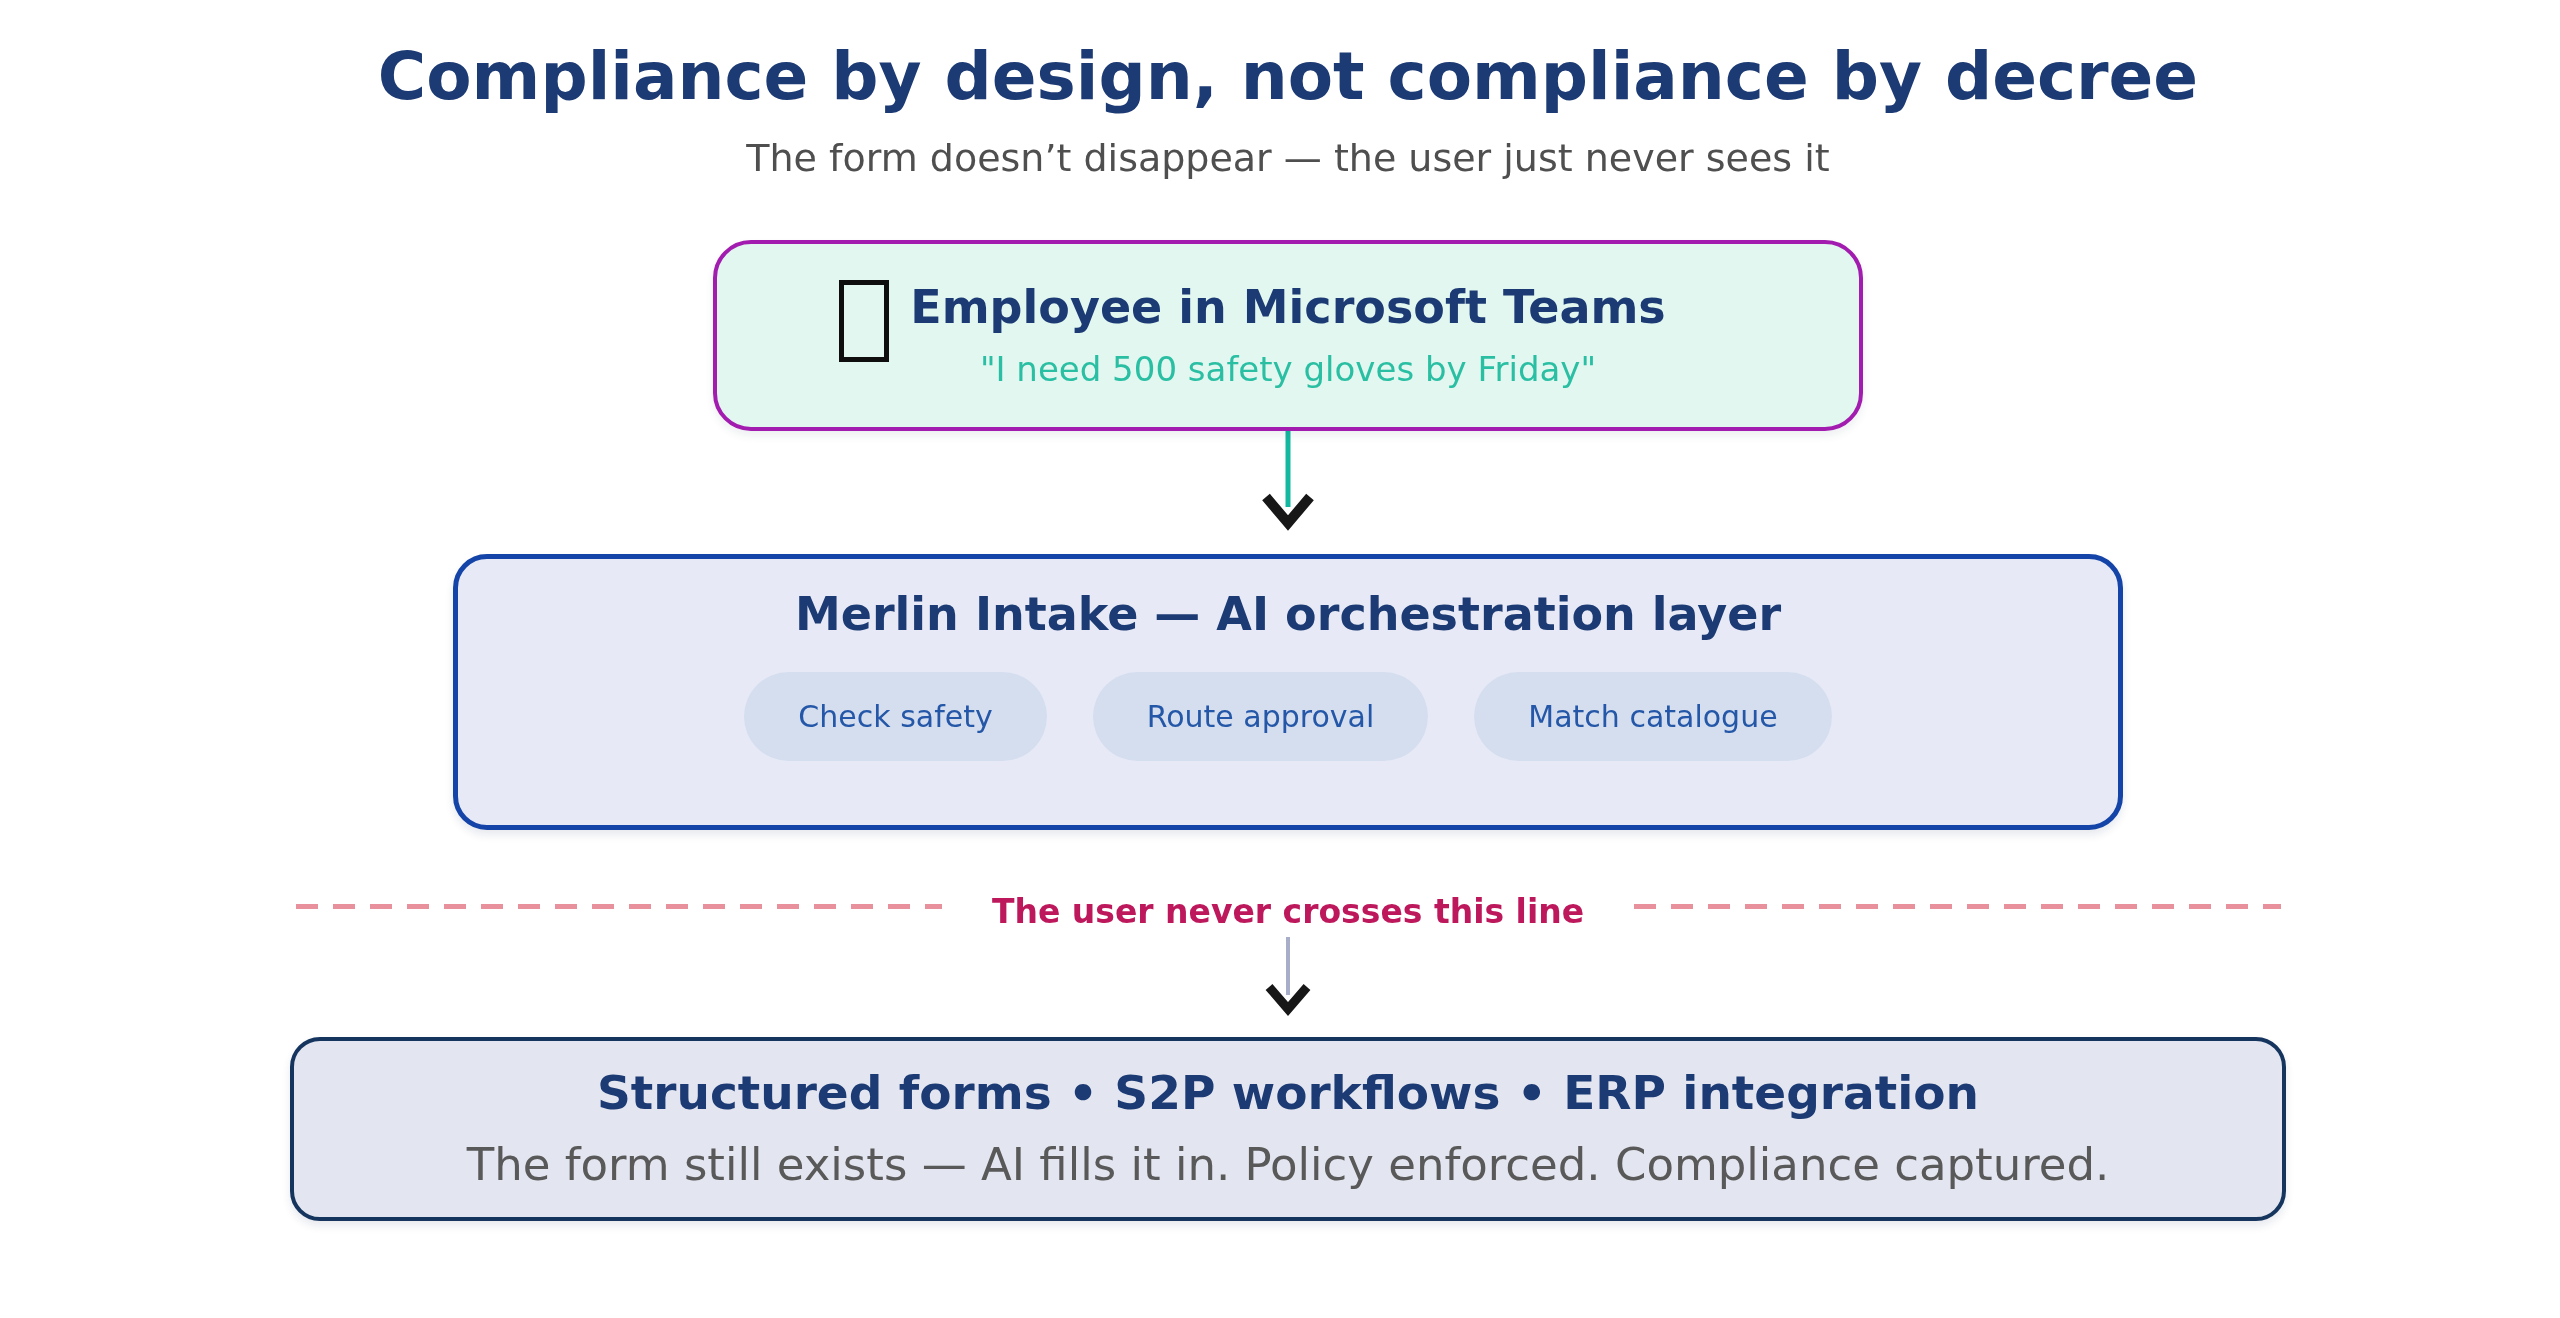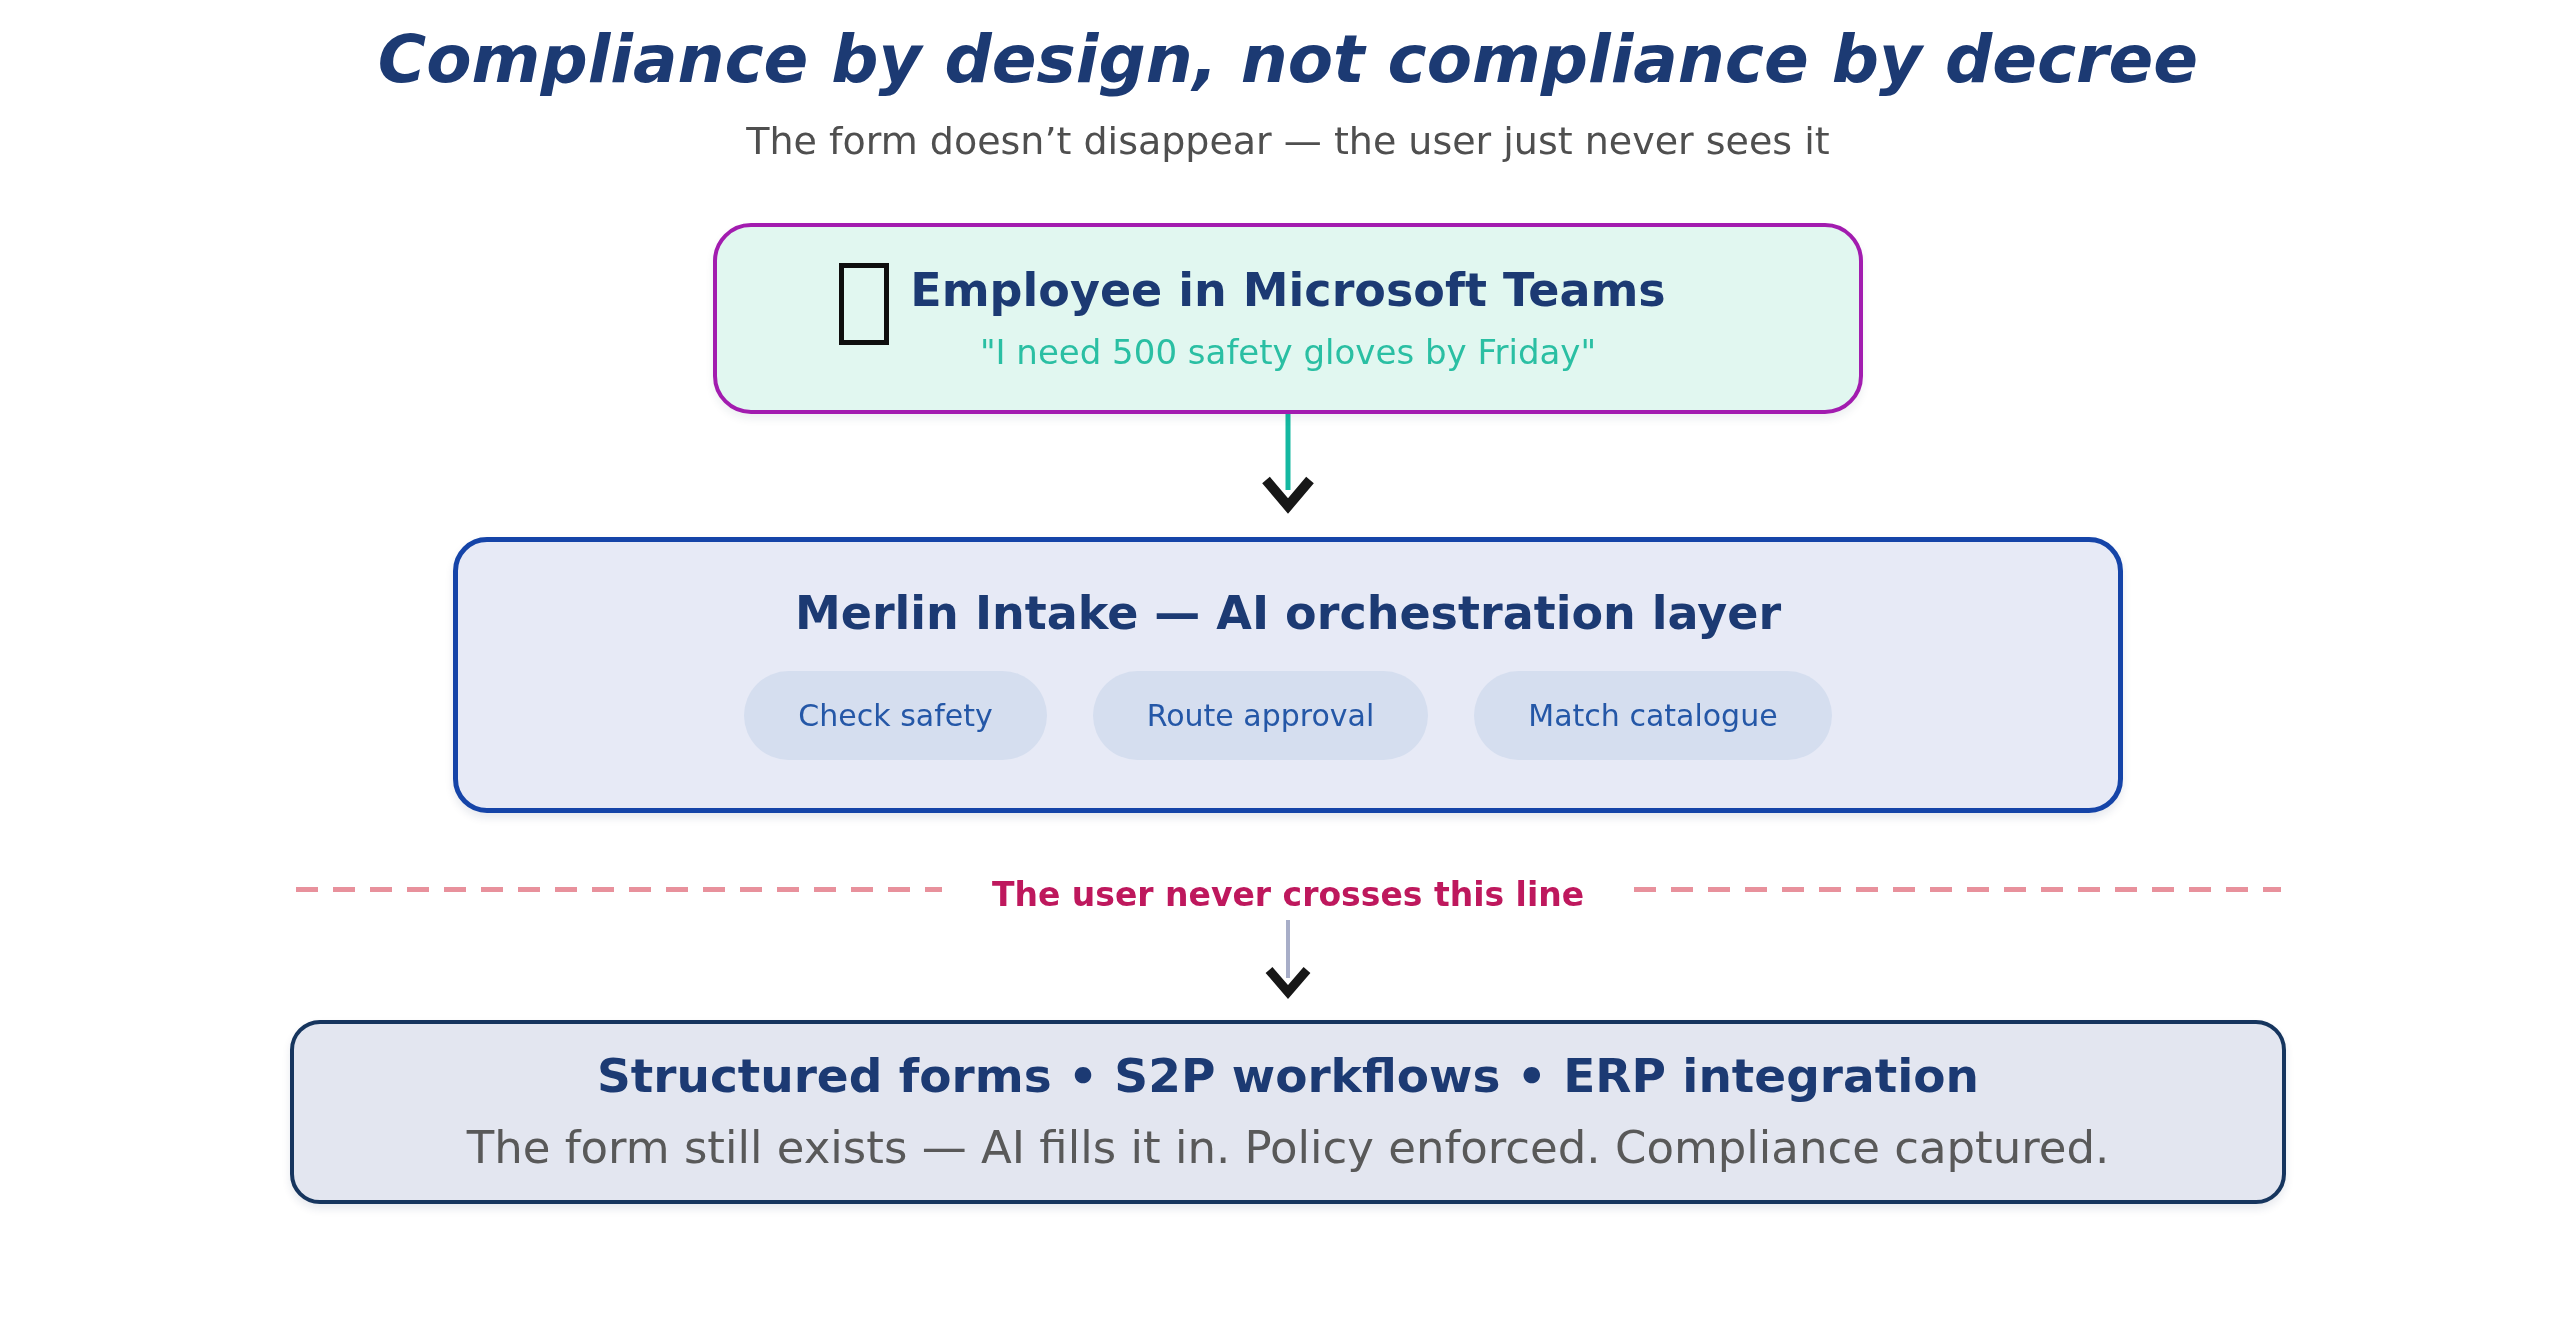--- a/index.html
+++ b/index.html
@@ -17,27 +17,26 @@
   }
   .column {
     width: 2010px;
     margin: 0 auto;
     transform: translateX(8px);
     display: flex;
     flex-direction: column;
     align-items: center;
   }
   .page-title {
-    margin-top: 24px;
+    margin-top: 41px;
     font-size: 66px;
     font-weight: bold;
     color: #1c3a73;
     line-height: 1.1;
     text-align: center;
-    font-style: italic;
   }
   .page-subtitle {
     margin-top: 22px;
     font-size: 38px;
     color: #4f4f4f;
     text-align: center;
   }
   
   .node-employee {
     position: relative;
@@ -85,21 +84,21 @@
     box-sizing: border-box;
     background: #e7eaf6;
     border: 5px solid #1544a8;
     border-radius: 34px;
     display: flex;
     flex-direction: column;
     align-items: center;
     box-shadow: 0 5px 8px rgba(20, 40, 90, 0.10);
   }
   .node-intake-title {
-    margin-top: 44px;
+    margin-top: 28px;
     font-size: 46px;
     font-weight: bold;
     color: #1c3a73;
     line-height: 1.2;
     text-align: center;
   }
   .pill-row {
     margin-top: 30px;
     display: flex;
     gap: 46px;

